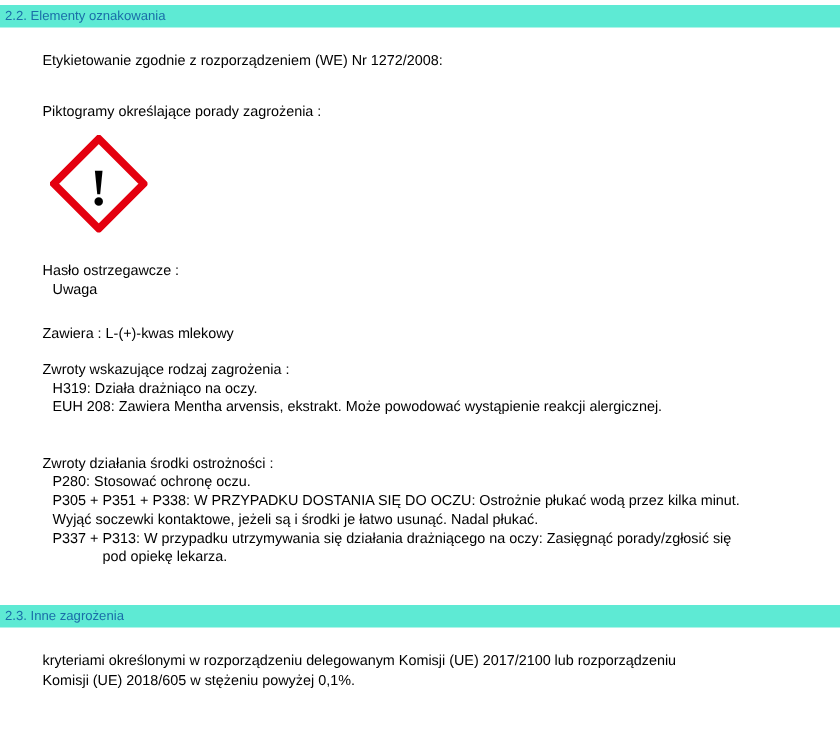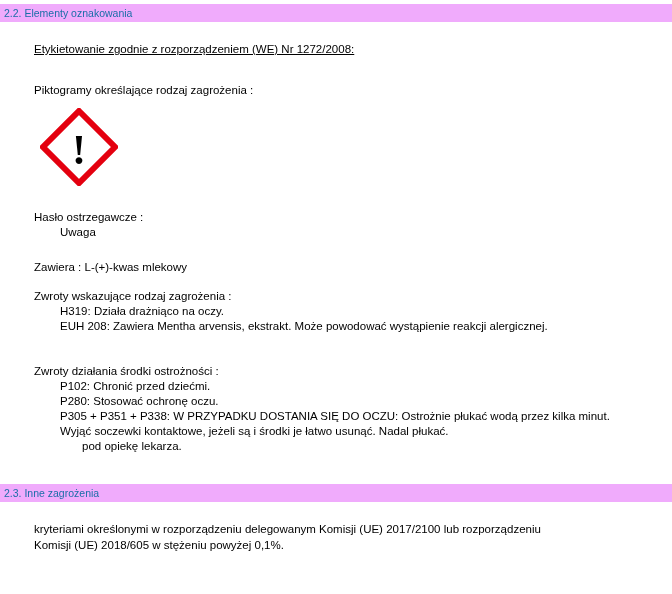--- a/index.html
+++ b/index.html
@@ -10,38 +10,38 @@
     width: 672px;
     height: 594px;
     background: #ffffff;
     font-family: "Liberation Sans", sans-serif;
     color: #000000;
     font-size: 11px;
     overflow: hidden;
     position: relative;
   }
   .section-header {
-    background: #f0abfc;
+    background: #5eead4;
     color: #1a6ea8;
     font-size: 10.5px;
     padding: 3px 4px 3px 4px;
     line-height: 12px;
     width: 100%;
     box-sizing: border-box;
   }
   .section-header.first {
     margin-top: 4px;
   }
   .body-block {
     padding: 0 4px;
   }
   .indent-30 { margin-left: 30px; }
-  .indent-38 { margin-left: 56px; }
+  .indent-38 { margin-left: 38px; }
   .indent-56 { margin-left: 78px; }
-  .underline { text-decoration: underline; }
+  .underline { }
   p {
     margin: 0;
     line-height: 15px;
     font-size: 11.5px;
   }
   .spacer-20 { height: 20px; }
   .spacer-14 { height: 14px; }
   .spacer-26 { height: 26px; }
   .spacer-30 { height: 30px; }
   .pictogram-wrap {
@@ -57,21 +57,21 @@
 </head>
 <body>
 
 <div class="section-header first">2.2. Elementy oznakowania</div>
 
 <div class="body-block">
   <div class="spacer-20"></div>
   <p class="indent-30 underline">Etykietowanie zgodnie z rozporządzeniem (WE) Nr 1272/2008:</p>
 
   <div class="spacer-26"></div>
-  <p class="indent-30">Piktogramy określające rodzaj zagrożenia :</p>
+  <p class="indent-30">Piktogramy określające porady zagrożenia :</p>
 
   <div class="pictogram-wrap">
     <svg class="ghs-svg" width="78" height="78" viewBox="0 0 78 78" xmlns="http://www.w3.org/2000/svg">
       <polygon points="39,3 75,39 39,75 3,39" fill="#ffffff" stroke="#e4000f" stroke-width="6" stroke-linejoin="miter"></polygon>
       <text x="39" y="56" font-family="Liberation Serif, serif" font-size="42" font-weight="bold" text-anchor="middle" fill="#000000">!</text>
     </svg>
   </div>
 
   <div class="spacer-14"></div>
   <p class="indent-30">Hasło ostrzegawcze :</p>
@@ -80,24 +80,24 @@
   <div class="spacer-20"></div>
   <p class="indent-30">Zawiera : L-(+)-kwas mlekowy</p>
 
   <div class="spacer-14"></div>
   <p class="indent-30">Zwroty wskazujące rodzaj zagrożenia :</p>
   <p class="indent-38">H319: Działa drażniąco na oczy.</p>
   <p class="indent-38">EUH 208: Zawiera Mentha arvensis, ekstrakt. Może powodować wystąpienie reakcji alergicznej.</p>
 
   <div class="spacer-30"></div>
   <p class="indent-30">Zwroty działania środki ostrożności :</p>
-  <p class="indent-38">P102: Chronić przed dziećmi.</p>
   <p class="indent-38">P280: Stosować ochronę oczu.</p>
   <p class="indent-38">P305 + P351 + P338: W PRZYPADKU DOSTANIA SIĘ DO OCZU: Ostrożnie płukać wodą przez kilka minut.</p>
   <p class="indent-38">Wyjąć soczewki kontaktowe, jeżeli są i środki je łatwo usunąć. Nadal płukać.</p>
+  <p class="indent-38">P337 + P313: W przypadku utrzymywania się działania drażniącego na oczy: Zasięgnąć porady/zgłosić się</p>
   <p class="indent-56">pod opiekę lekarza.</p>
 </div>
 
 <div class="spacer-30"></div>
 
 <div class="section-header">2.3. Inne zagrożenia</div>
 
 <div class="body-block">
   <div class="spacer-20"></div>
   <p class="indent-30 last-para">kryteriami określonymi w rozporządzeniu delegowanym Komisji (UE) 2017/2100 lub rozporządzeniu</p>

